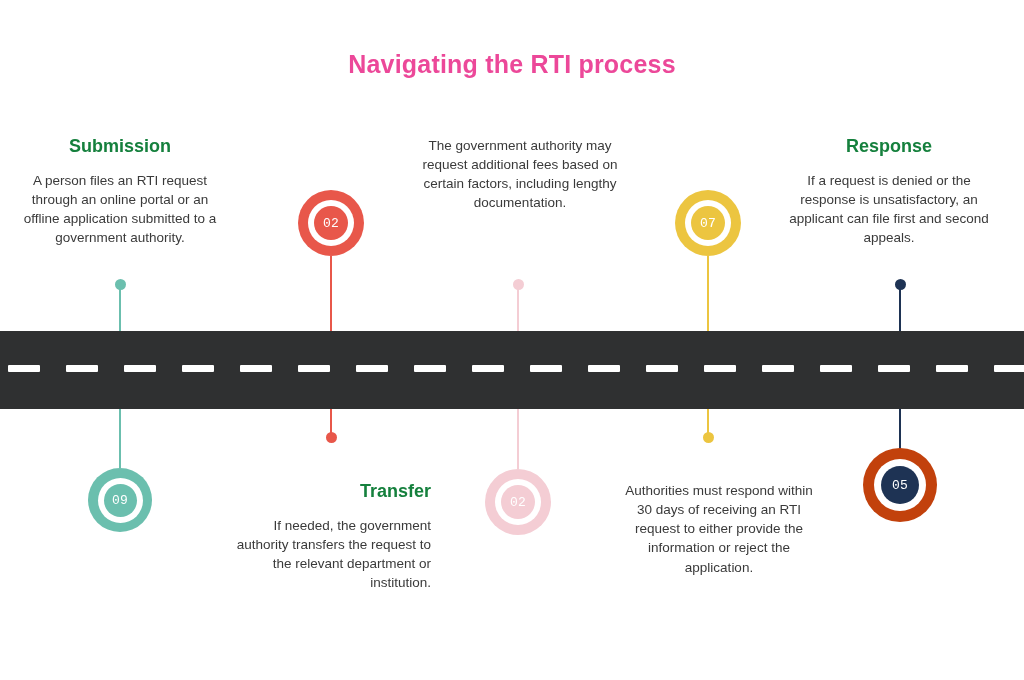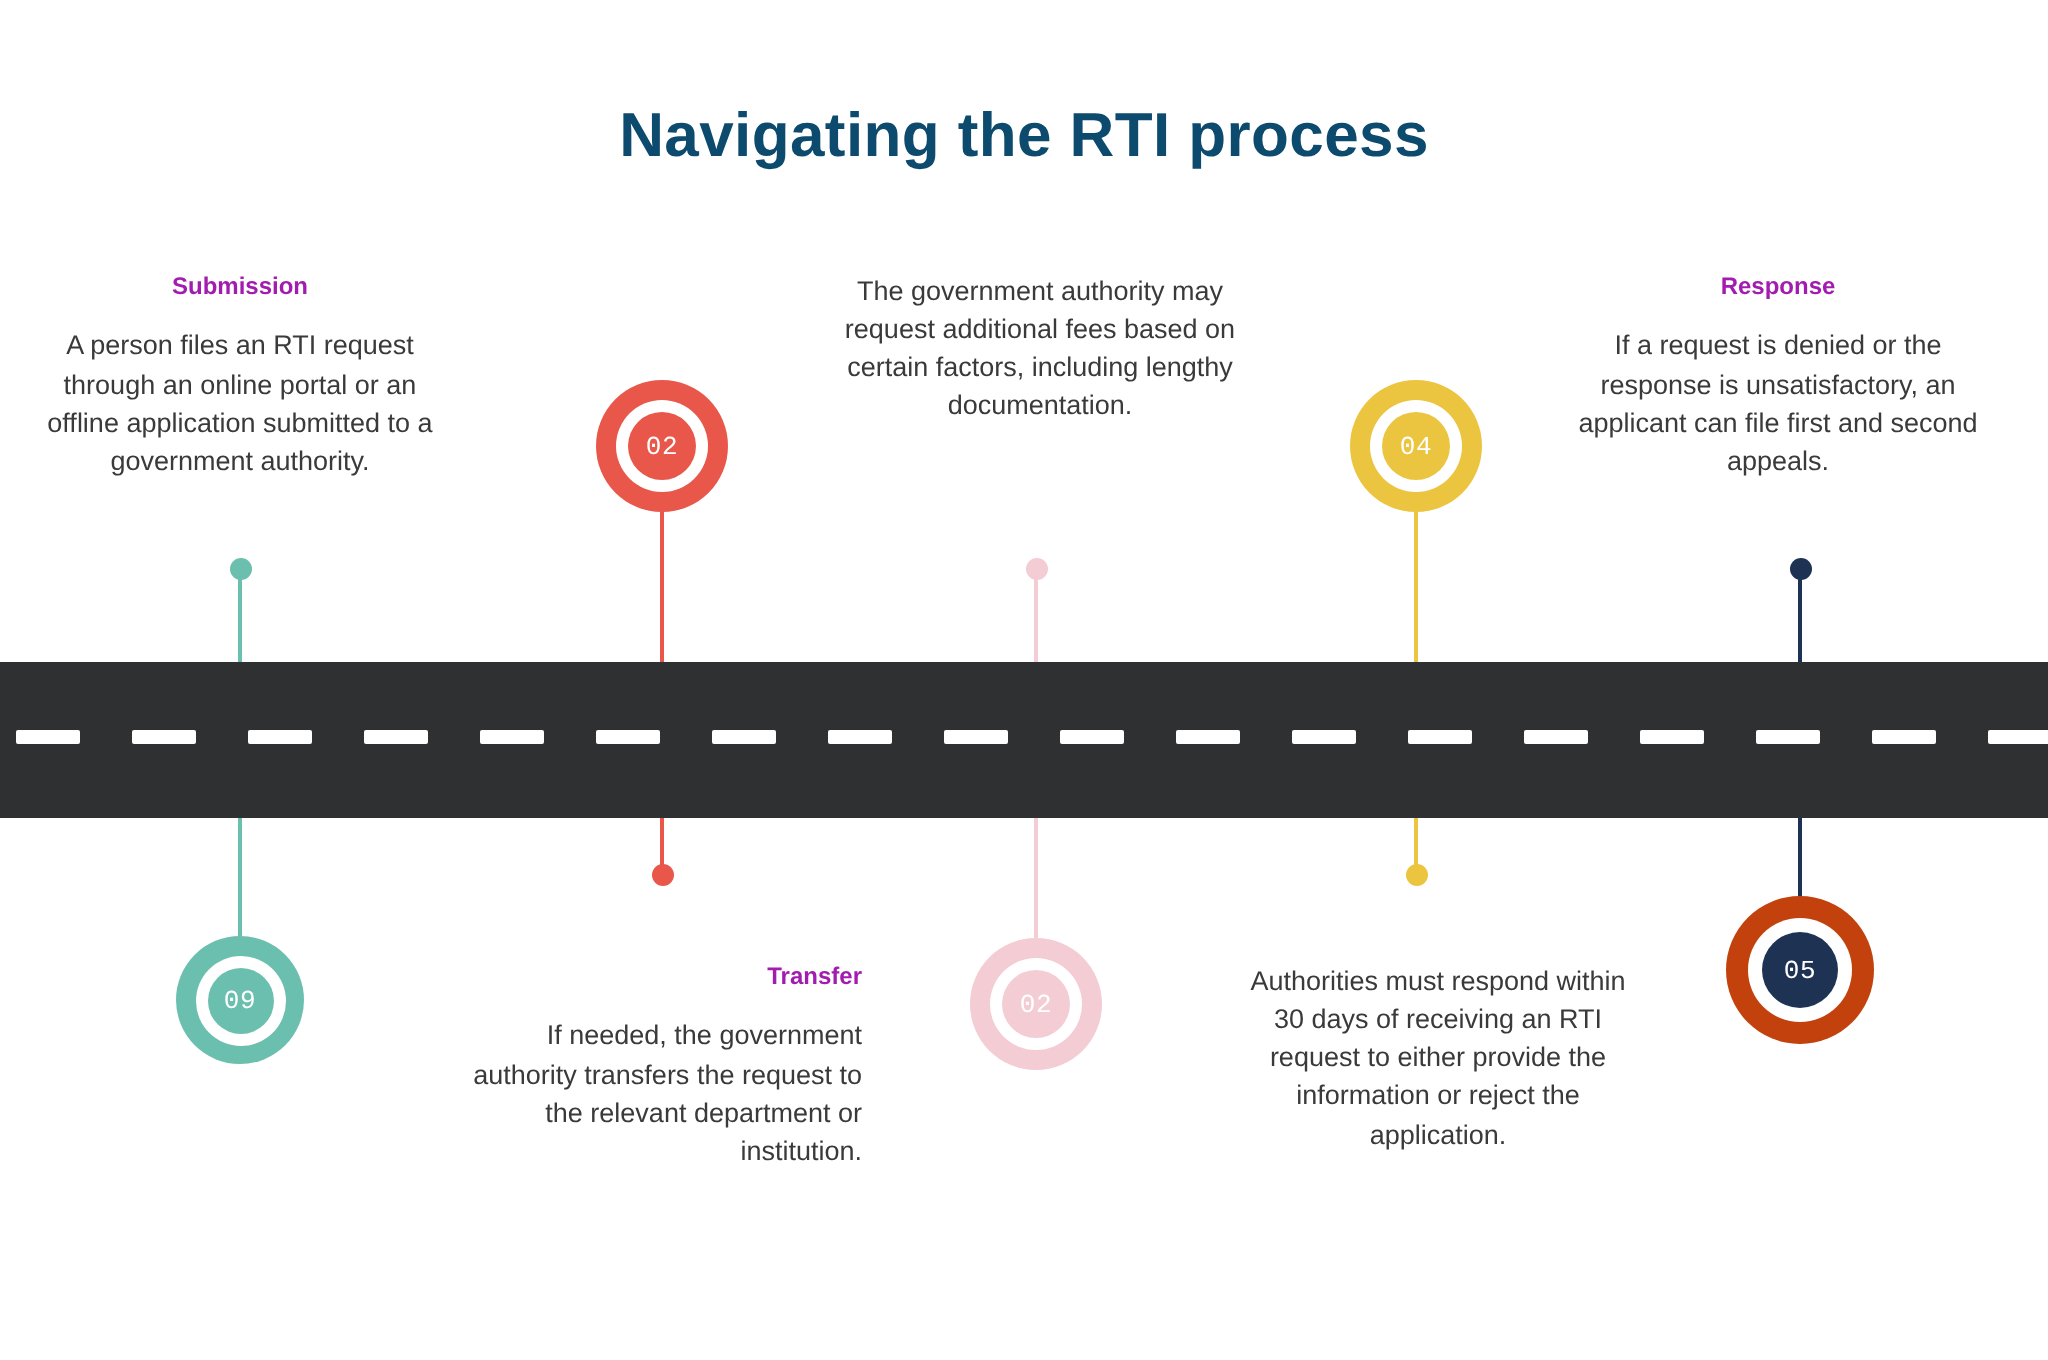--- a/index.html
+++ b/index.html
@@ -9,21 +9,21 @@
     font-family:"Liberation Sans","DejaVu Sans",sans-serif;
     overflow:hidden;
     position:relative;
   }
   #stage{position:absolute;left:0;top:0;width:1024px;height:680px;}
 
   
   .title{
     position:absolute;left:0;top:50px;width:1024px;
     text-align:center;
-    font-size:31px;font-weight:bold;color:#0c4a6e;
+    font-size:25px;font-weight:bold;color:#ec4899;
     letter-spacing:.2px;
   }
 
   
   .road{
     position:absolute;left:0;top:331px;width:1024px;height:78px;
     background:#2f3031;
     z-index:4;
   }
   .dashes{
@@ -57,21 +57,21 @@
     border-radius:50%;
     display:flex;align-items:center;justify-content:center;
     color:#ffffff;font-size:13px;font-weight:normal;
     letter-spacing:.3px;
     font-family:Liberation Mono, monospace;
   }
 
   
   .block{position:absolute;text-align:center;z-index:5;}
   .block .hd{
-    font-size:12px;font-weight:bold;color:#a21caf;
+    font-size:18px;font-weight:bold;color:#15803d;
     margin:0 0 13px 0;line-height:1.2;
   }
   .block .bd{
     font-size:13.5px;color:#3a3a3a;line-height:1.42;
     margin:0;
   }
 </style>
 </head>
 <body>
 
@@ -136,21 +136,21 @@
           <div class="core" style="width: 34px; height: 34px; background: rgb(232, 87, 74);">02</div>
         </div>
       </div>
       <div class="marker" style="width: 66px; height: 66px; left: 485px; top: 469px; background: rgb(244, 205, 212);">
         <div class="ring" style="width: 46px; height: 46px;">
           <div class="core" style="width: 34px; height: 34px; background: rgb(244, 205, 212);">02</div>
         </div>
       </div>
       <div class="marker" style="width: 66px; height: 66px; left: 675px; top: 190px; background: rgb(236, 197, 64);">
         <div class="ring" style="width: 46px; height: 46px;">
-          <div class="core" style="width: 34px; height: 34px; background: rgb(236, 197, 64);">04</div>
+          <div class="core" style="width: 34px; height: 34px; background: rgb(236, 197, 64);">07</div>
         </div>
       </div>
       <div class="marker" style="width: 74px; height: 74px; left: 863px; top: 448px; background: #c2410c;">
         <div class="ring" style="width: 52px; height: 52px;">
           <div class="core" style="width: 38px; height: 38px; background: rgb(30, 51, 84);">05</div>
         </div>
       </div>
     </div>
 
   <div id="blocks">

